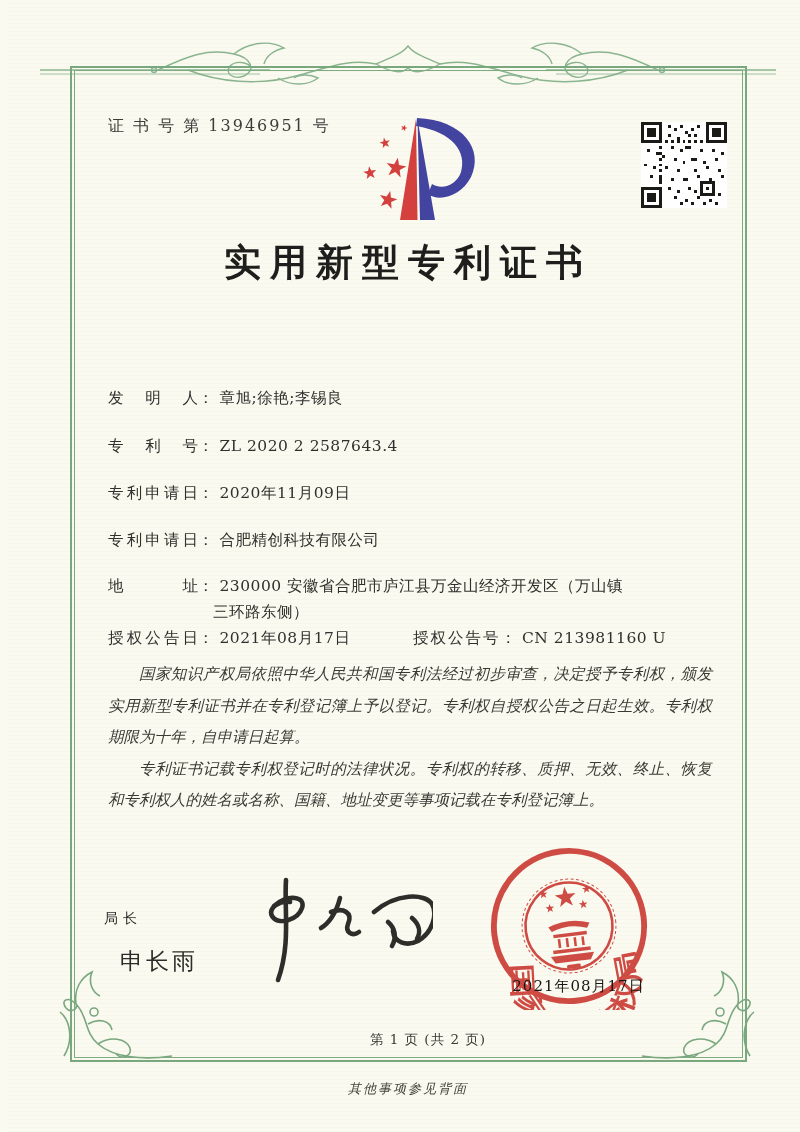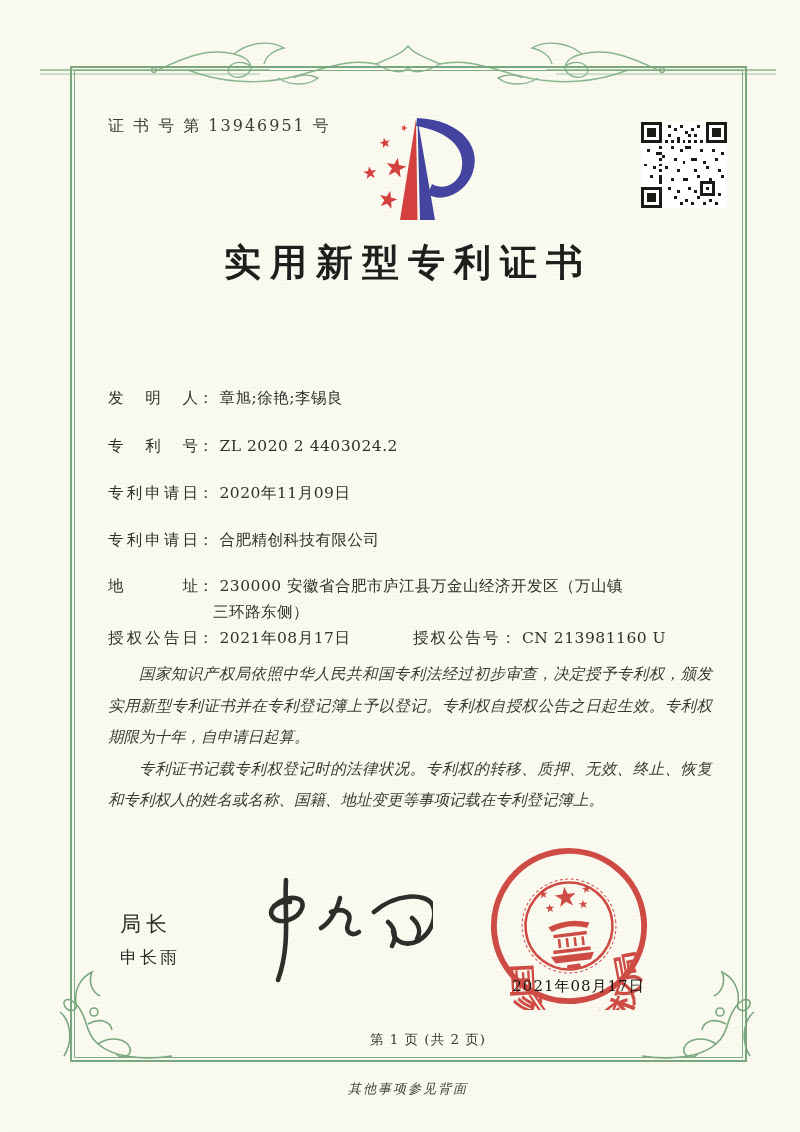--- a/index.html
+++ b/index.html
@@ -38,22 +38,22 @@
   .f-colon{display:inline-block;}
   .f-value{margin-left:6px;letter-spacing:0.5px;}
   .field-line2{left:205px;font-size:15.5px;color:#30302c;letter-spacing:0.5px;text-align:center;}
   .field2{position:absolute;left:305px;top:0;font-size:15.5px;color:#30302c;white-space:nowrap;}
   .f-label2{letter-spacing:2px;}
   .paras{
     left:100px;top:659px;width:604px;font-size:15.5px;line-height:31.5px;
     color:#3a3a34;text-align:justify;font-style:italic;
   }
   .paras p{margin:0;text-indent:2em;}
-  .director-title{left:112px;top:910px;font-size:21px;letter-spacing:5px;color:#2c2c28;}
-  .director-name{left:112px;top:946px;font-size:17px;letter-spacing:3px;color:#2c2c28;}
+  .director-title{left:96px;top:910px;font-size:14px;letter-spacing:5px;color:#2c2c28;}
+  .director-name{left:112px;top:946px;font-size:23px;letter-spacing:3px;color:#2c2c28;}
   .sig{left:220px;top:870px;}
   .seal{left:477px;top:842px;mix-blend-mode:multiply;}
   .seal-date{
     left:488px;top:977px;width:165px;font-size:15px;letter-spacing:1px;
     color:#161614;text-align:center;
   }
   .page-info{left:0;right:0;top:1031px;text-align:center;font-size:13.5px;color:#3a3a34;letter-spacing:1px;padding-left:40px;}
   .back-note{left:0;right:0;top:1080px;text-align:center;font-size:13px;color:#44443c;font-style:italic;letter-spacing:2px;}
   .flip{transform:scaleX(-1);}
   svg{display:block;}
@@ -138,21 +138,21 @@
       M11,25h1v1h-1z M15,26h1v1h-1z M19,25h1v1h-1z M23,26h1v1h-1z
       M13,27h1v1h-1z M17,27h1v1h-1z M21,27h1v1h-1z M25,27h1v1h-1z"></path>
   </svg>
 
   <div class="abs title">实用新型专利证书</div>
 
   <div class="abs field" style="top:388px">
     <span class="f-label">发明人</span><span class="f-colon">：</span><span class="f-value">章旭;徐艳;李锡良</span>
   </div>
   <div class="abs field" style="top:436px">
-    <span class="f-label">专利号</span><span class="f-colon">：</span><span class="f-value">ZL 2020 2 4403024.2</span>
+    <span class="f-label">专利号</span><span class="f-colon">：</span><span class="f-value">ZL 2020 2 2587643.4</span>
   </div>
   <div class="abs field" style="top:483px">
     <span class="f-label">专利申请日</span><span class="f-colon">：</span><span class="f-value">2020年11月09日</span>
   </div>
   <div class="abs field" style="top:530px">
     <span class="f-label">专利申请日</span><span class="f-colon">：</span><span class="f-value">合肥精创科技有限公司</span>
   </div>
   <div class="abs field" style="top:576px">
     <span class="f-label">地址</span><span class="f-colon">：</span><span class="f-value">230000 安徽省合肥市庐江县万金山经济开发区（万山镇</span>
   </div>

